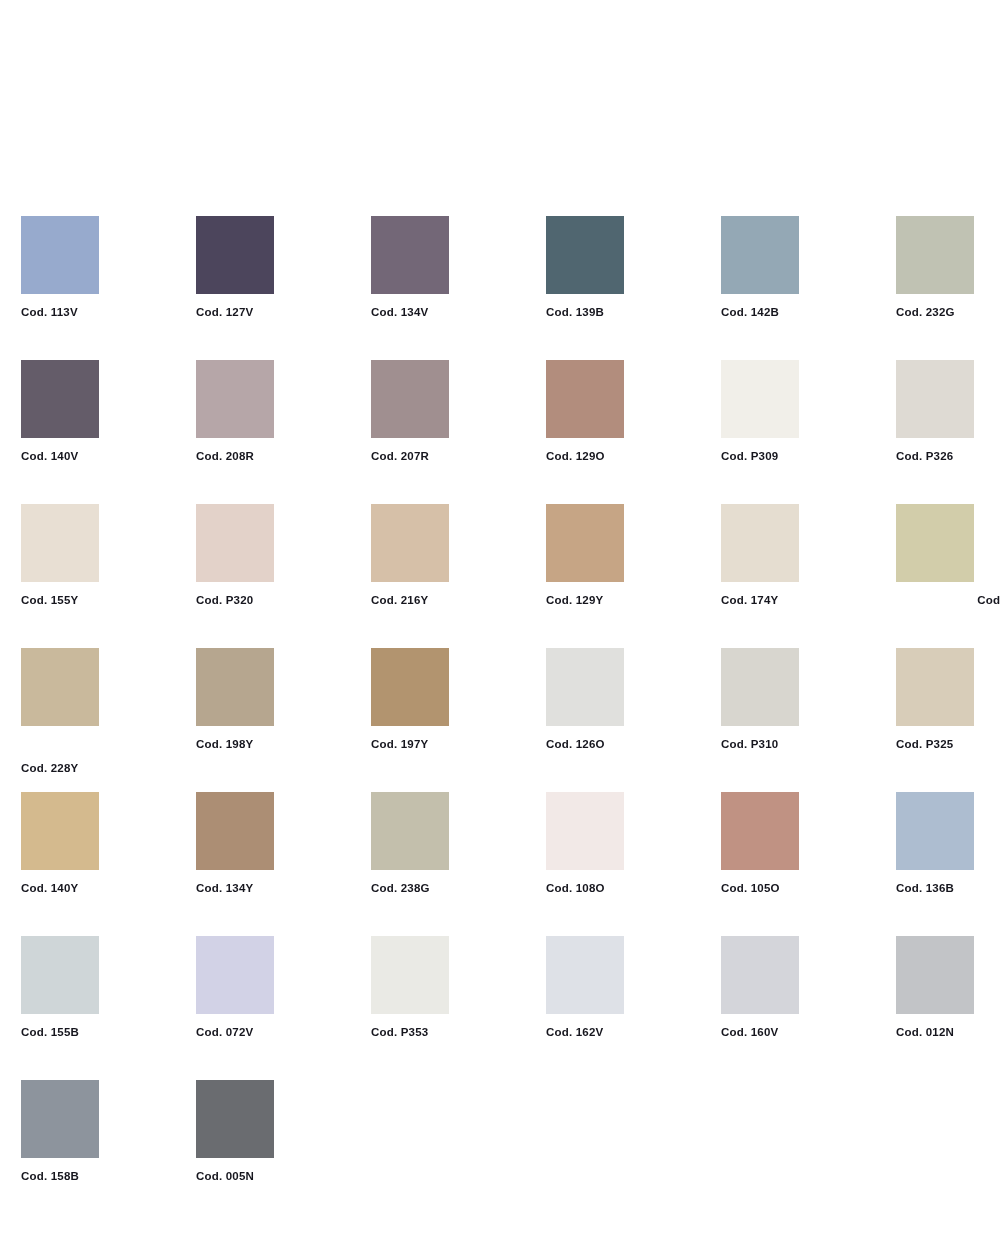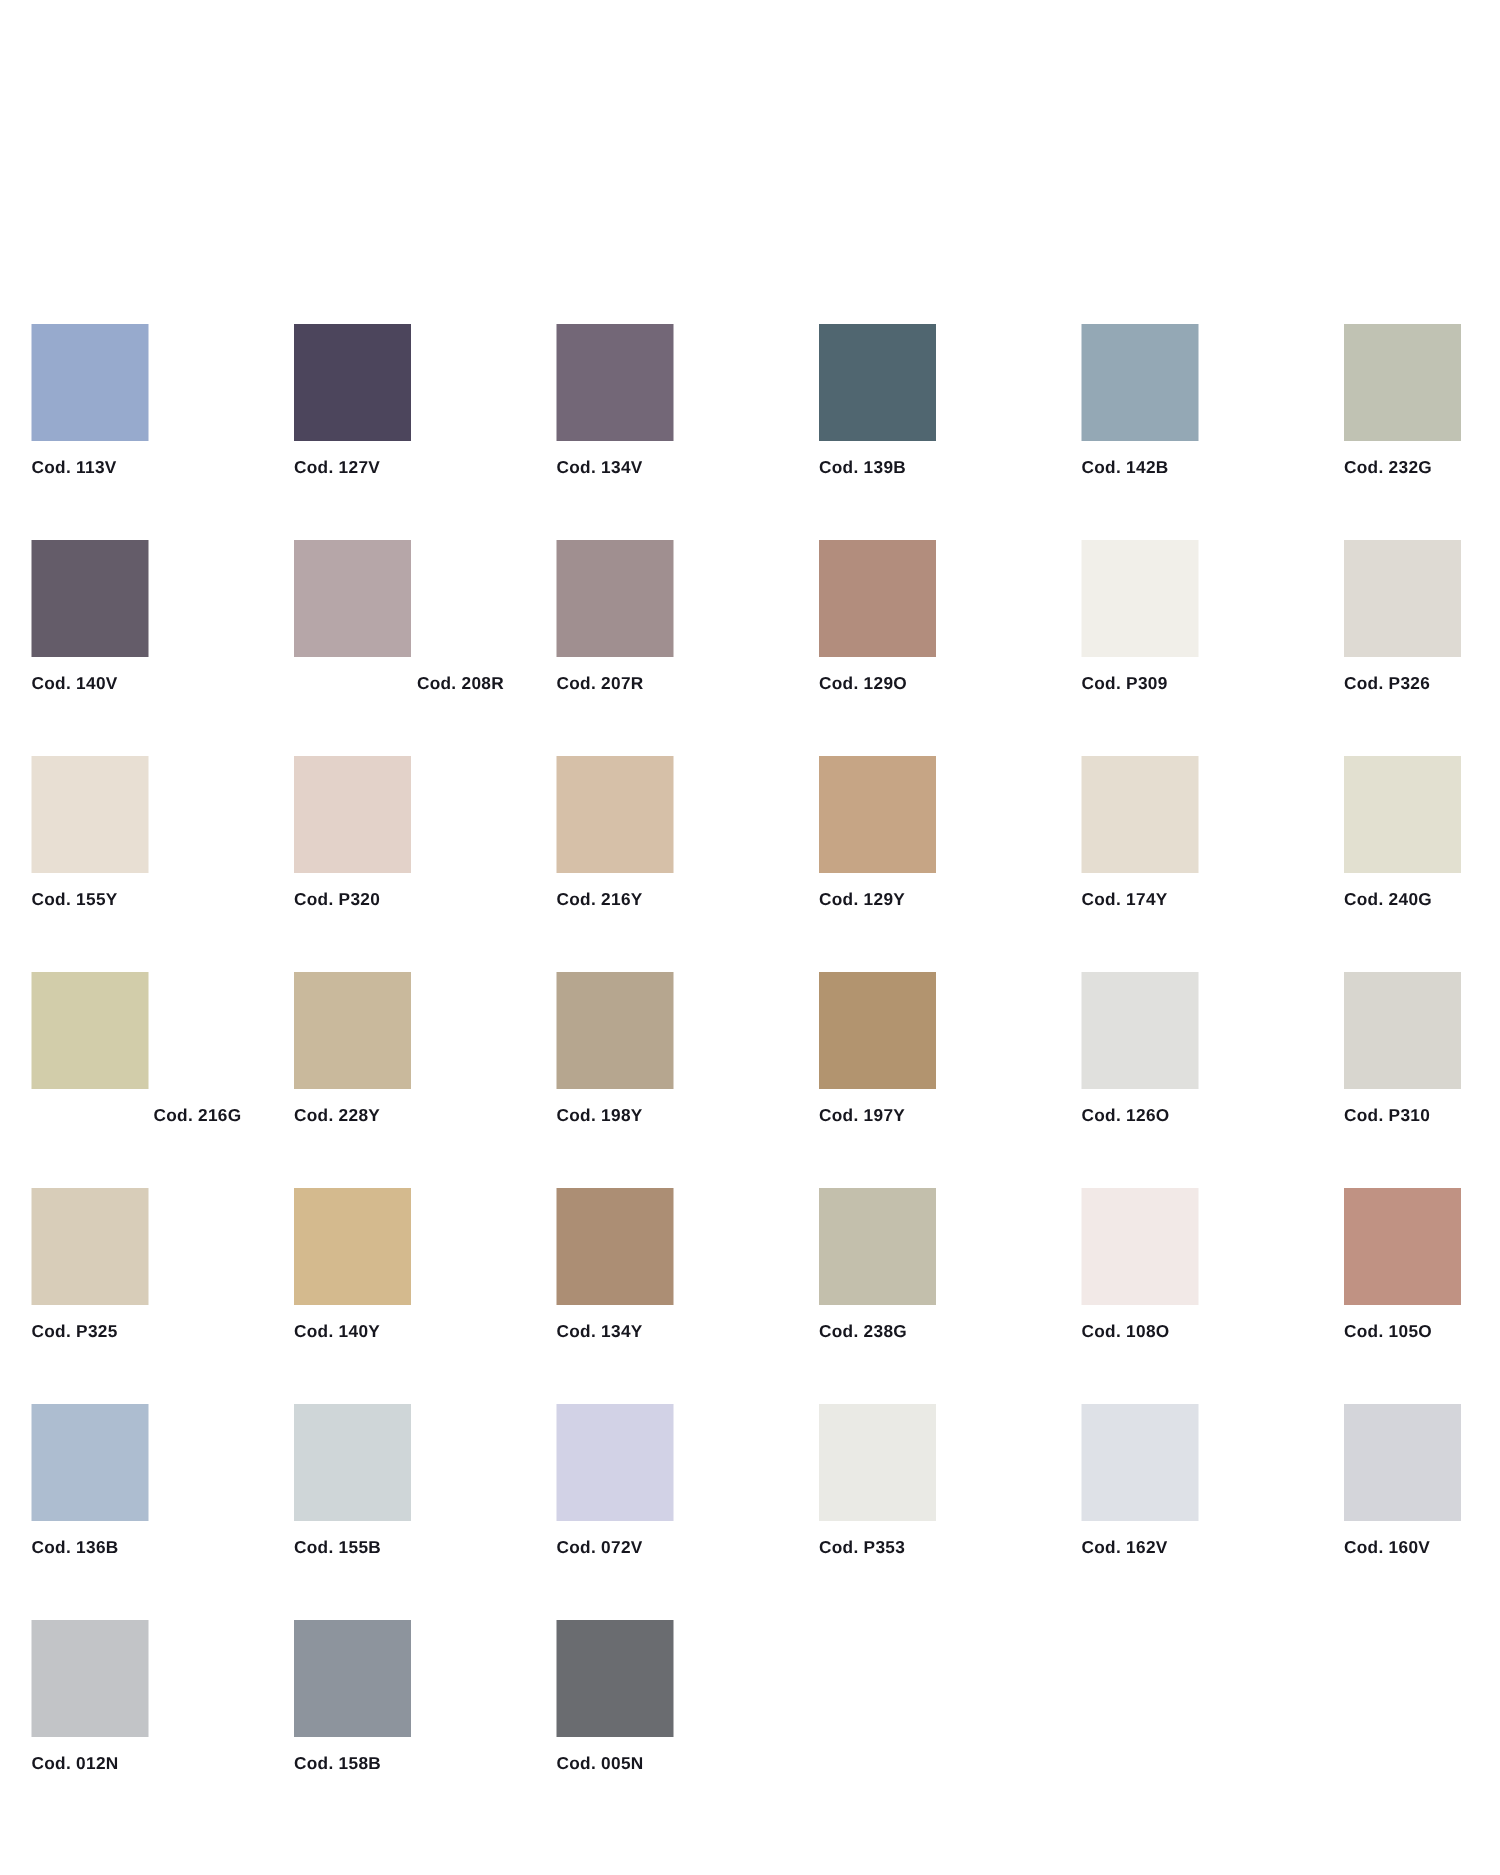--- a/index.html
+++ b/index.html
@@ -89,21 +89,21 @@
       <div class="swatch-cell">
         <div class="swatch-chip" style="background-color: rgb(192, 194, 179);"></div>
         <div class="swatch-label" style="color: rgb(22, 22, 30);">Cod. 232G</div>
       </div>
       <div class="swatch-cell">
         <div class="swatch-chip" style="background-color: rgb(100, 92, 105);"></div>
         <div class="swatch-label" style="color: rgb(22, 22, 30);">Cod. 140V</div>
       </div>
       <div class="swatch-cell">
         <div class="swatch-chip" style="background-color: rgb(182, 166, 168);"></div>
-        <div class="swatch-label" style="color: rgb(22, 22, 30); text-align: right;">Cod. 208R</div>
+        <div class="swatch-label" style="color: rgb(22, 22, 30);">Cod. 208R</div>
       </div>
       <div class="swatch-cell">
         <div class="swatch-chip" style="background-color: rgb(160, 143, 144);"></div>
         <div class="swatch-label" style="color: rgb(22, 22, 30);">Cod. 207R</div>
       </div>
       <div class="swatch-cell">
         <div class="swatch-chip" style="background-color: rgb(178, 141, 125);"></div>
         <div class="swatch-label" style="color: rgb(22, 22, 30);">Cod. 129O</div>
       </div>
       <div class="swatch-cell">
@@ -128,30 +128,26 @@
       </div>
       <div class="swatch-cell">
         <div class="swatch-chip" style="background-color: rgb(198, 165, 133);"></div>
         <div class="swatch-label" style="color: rgb(22, 22, 30);">Cod. 129Y</div>
       </div>
       <div class="swatch-cell">
         <div class="swatch-chip" style="background-color: rgb(229, 221, 208);"></div>
         <div class="swatch-label" style="color: rgb(22, 22, 30);">Cod. 174Y</div>
       </div>
       <div class="swatch-cell">
-        <div class="swatch-chip" style="background-color: rgb(226, 224, 208);"></div>
-        <div class="swatch-label" style="color: rgb(22, 22, 30);">Cod. 240G</div>
-      </div>
-      <div class="swatch-cell">
         <div class="swatch-chip" style="background-color: rgb(210, 205, 170);"></div>
         <div class="swatch-label" style="color: rgb(22, 22, 30); text-align: right;">Cod. 216G</div>
       </div>
       <div class="swatch-cell">
         <div class="swatch-chip" style="background-color: rgb(201, 185, 156);"></div>
-        <div class="swatch-label" style="color: rgb(22, 22, 30);">Cod. 228Y</div>
+        <div class="swatch-label" style="color: rgb(22, 22, 30); margin-top: 24px;">Cod. 228Y</div>
       </div>
       <div class="swatch-cell">
         <div class="swatch-chip" style="background-color: rgb(182, 166, 143);"></div>
         <div class="swatch-label" style="color: rgb(22, 22, 30);">Cod. 198Y</div>
       </div>
       <div class="swatch-cell">
         <div class="swatch-chip" style="background-color: rgb(178, 148, 111);"></div>
         <div class="swatch-label" style="color: rgb(22, 22, 30);">Cod. 197Y</div>
       </div>
       <div class="swatch-cell">

